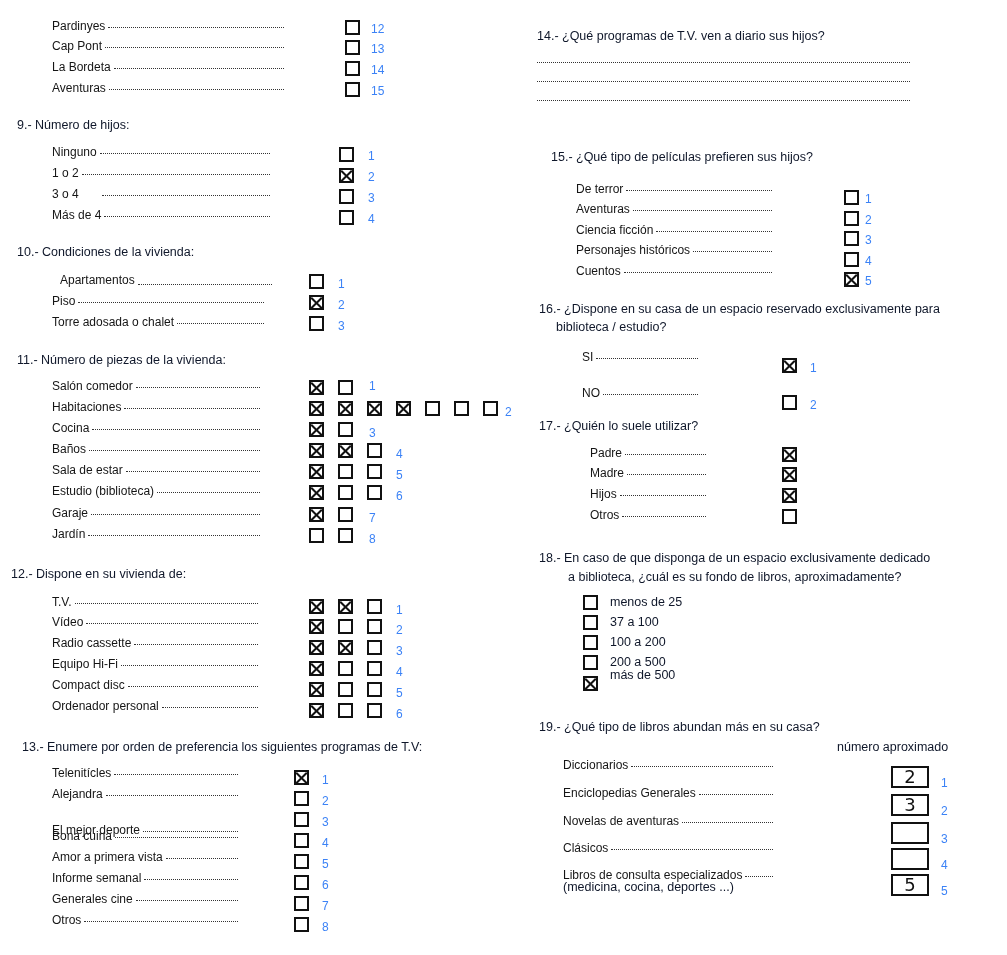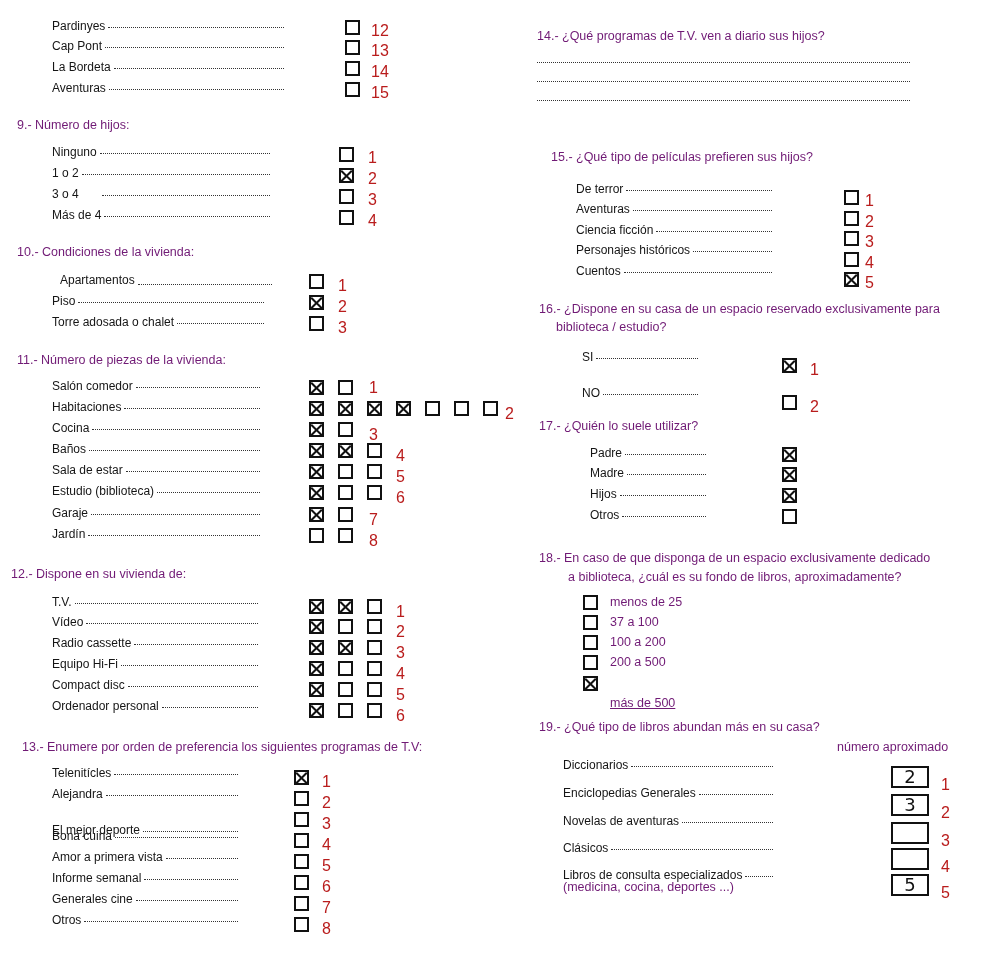--- a/index.html
+++ b/index.html
@@ -1,41 +1,41 @@
 <!DOCTYPE html>
 <html><head>
 <meta charset="utf-8">
 <style>
   html, body { margin: 0; padding: 0; background: #ffffff; }
   body {
     width: 1007px; height: 955px; position: relative; overflow: hidden;
     font-family: "Liberation Sans", sans-serif; color: #111;
     font-size: 12px;
   }
-  .q-title { position: absolute; font-size: 12.5px; white-space: nowrap; color: #701a75; }
+  .q-title { position: absolute; font-size: 12.5px; white-space: nowrap; color: #0f172a; }
   .label {
     position: absolute; font-size: 12px; white-space: nowrap; color: #151515;
     display: flex; align-items: baseline;
   }
   .label .txt { white-space: nowrap; }
   .label .dots {
     display: inline-block; flex: 1; border-bottom: 1.5px dotted #333; margin-left: 3px;
     height: 1px; transform: translateY(-2px);
   }
   .box {
     position: absolute; width: 11px; height: 11px; border: 2px solid #111;
     box-sizing: content-box; background: #fff;
   }
   .box.checked::before, .box.checked::after {
     content: ""; position: absolute; left: 50%; top: 50%;
     width: 15px; height: 2px; background: #111; margin-left: -7.5px; margin-top: -1px;
   }
   .box.checked::before { transform: rotate(45deg); }
   .box.checked::after { transform: rotate(-45deg); }
-  .code { position: absolute; font-size: 16px; color: #b91c1c; }
+  .code { position: absolute; font-size: 12px; color: #3b82f6; }
   .fillline { position: absolute; height: 0; border-bottom: 1.5px dotted #333; }
   .numbox {
     position: absolute; width: 34px; height: 18px; border: 2px solid #111; background: #fff;
     font-size: 18px; line-height: 18px; text-align: center; font-family: "DejaVu Sans", sans-serif;
   }
 </style>
 </head>
 <body>
 
 <div id="doc">
@@ -344,21 +344,21 @@
     <div class="q-title" style="left: 568px; top: 570px;">a biblioteca, ¿cuál es su fondo de libros, aproximadamente?</div>
     <div class="box" style="left: 583px; top: 595px;"></div>
     <div class="q-title" style="left: 610px; top: 595px;">menos de 25</div>
     <div class="box" style="left: 583px; top: 615px;"></div>
     <div class="q-title" style="left: 610px; top: 615px;">37 a 100</div>
     <div class="box" style="left: 583px; top: 635px;"></div>
     <div class="q-title" style="left: 610px; top: 635px;">100 a 200</div>
     <div class="box" style="left: 583px; top: 655px;"></div>
     <div class="q-title" style="left: 610px; top: 655px;">200 a 500</div>
     <div class="box checked" style="left: 583px; top: 676px;"></div>
-    <div class="q-title" style="left: 610px; top: 696px; text-decoration: underline;">más de 500</div>
+    <div class="q-title" style="left: 610px; top: 668px;">más de 500</div>
     <div class="q-title" style="left: 539px; top: 720px;">19.- ¿Qué tipo de libros abundan más en su casa?</div>
     <div class="q-title" style="left: 837px; top: 740px;">número aproximado</div>
     <div class="label" style="left: 563px; top: 758px; width: 210px;">
       <span class="txt">Diccionarios</span>
       <span class="dots"></span>
     </div>
     <div class="numbox" style="left: 891px; top: 766px;">2</div>
     <div class="code" style="left: 941px; top: 776px;">1</div>
     <div class="label" style="left: 563px; top: 786px; width: 210px;">
       <span class="txt">Enciclopedias Generales</span>

